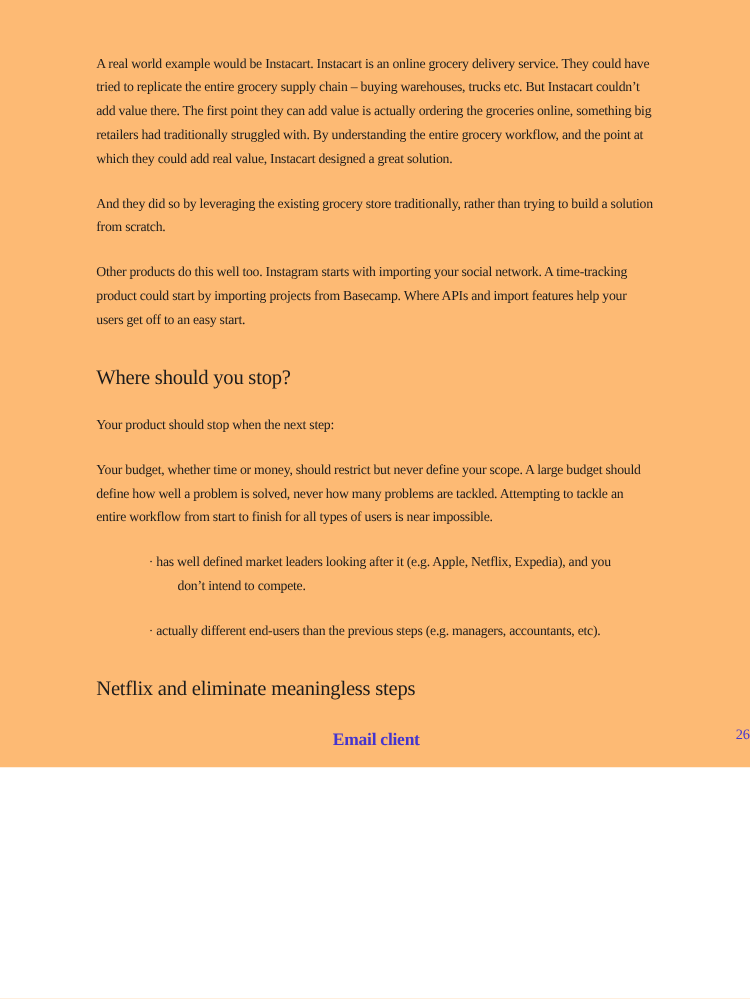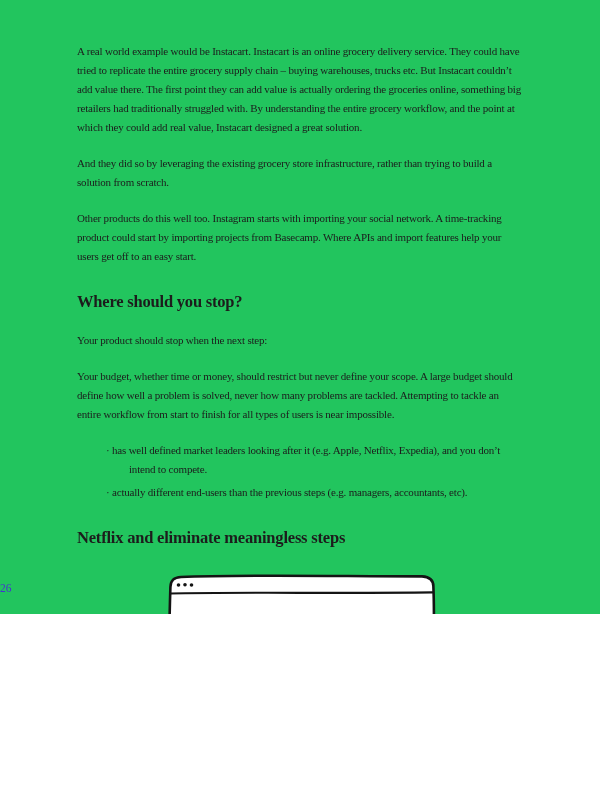--- a/index.html
+++ b/index.html
@@ -1,51 +1,51 @@
 <!DOCTYPE html>
 <html style="--accent: #4435cf; --text: #1c1c1c; --ink: #141414; --ok_highlight: #c9c4f1;"><head>
 <meta charset="utf-8">
 <style>
   html, body { margin: 0; padding: 0; background: #ffffff; }
   .page {
     position: relative;
     width: 600px;
     height: 614px;
-    background: #22c55e;
+    background: #fdba74;
     font-family: "Liberation Serif", "DejaVu Serif", serif;
     color: var(--text, #1c1c1c);
     overflow: hidden;
   }
   .content {
     position: absolute;
     left: 77px;
     top: 0;
     width: 448px;
     font-size: 11px;
     line-height: 19px;
     letter-spacing: -0.2px;
   }
   .content p { margin: 0 0 17px 0; }
   .content p.first { margin-top: 42px; }
   h2.section-heading {
     font-size: 16.5px;
-    font-weight: bold;
+    font-weight: normal;
     letter-spacing: -0.2px;
     line-height: 1.2;
     margin: 26px 0 19px 0;
   }
   ul.bullet-list {
     list-style: none;
     margin: 12px 0 18px 0;
     padding: 0 0 0 25px;
   }
   ul.bullet-list li {
     padding-left: 23px;
     text-indent: -23px;
-    margin: 4px;
+    margin: 17px;
   }
   .figure { text-align: center; margin-top: 22px; }
   .figure-caption {
     font-weight: bold;
     font-size: 14px;
     letter-spacing: -0.2px;
     color: var(--accent, #4435cf);
     margin: 0 0 17px 0;
   }
   .figure svg { display: block; margin: 0 auto; }
@@ -59,51 +59,52 @@
     font-family: "Liberation Serif", "DejaVu Serif", serif;
     font-size: 13px;
     font-weight: bold;
     letter-spacing: 0.5px;
   }
   .page-number {
     position: absolute;
     left: 0;
     bottom: 20px;
     width: 100%;
-    text-align: left;
+    text-align: right;
     font-size: 11.5px;
     color: var(--accent, #4435cf);
   }
 </style>
 </head>
 <body>
 
 <div class="page">
   <div class="content">
 
     <p class="first">A real world example would be Instacart. Instacart is an online grocery delivery service. They could have tried to replicate the entire grocery supply chain – buying warehouses, trucks etc. But Instacart couldn’t add value there. The first point they can add value is actually ordering the groceries online, something big retailers had traditionally struggled with. By understanding the entire grocery workflow, and the point at which they could add real value, Instacart designed a great solution.</p>
 
-    <p>And they did so by leveraging the existing grocery store infrastructure, rather than trying to build a solution from scratch.</p>
+    <p>And they did so by leveraging the existing grocery store traditionally, rather than trying to build a solution from scratch.</p>
 
     <p>Other products do this well too. Instagram starts with importing your social network. A time-tracking product could start by importing projects from Basecamp. Where APIs and import features help your users get off to an easy start.</p>
 
     <h2 class="section-heading">Where should you stop?</h2>
 
     <p>Your product should stop when the next step:</p>
 
     <p>Your budget, whether time or money, should restrict but never define your scope. A large budget should define how well a problem is solved, never how many problems are tackled. Attempting to tackle an entire workflow from start to finish for all types of users is near impossible.</p>
 
     <ul class="bullet-list">
       <li>· has well defined market leaders looking after it (e.g. Apple, Netflix, Expedia), and you don’t intend to compete.</li>
       <li>· actually different end-users than the previous steps (e.g. managers, accountants, etc).</li>
     </ul>
 
     <h2 class="section-heading">Netflix and eliminate meaningless steps</h2>
 
     <div class="figure">
+      <div class="figure-caption">Email client</div>
 
       <svg width="280" height="172" viewBox="0 0 280 172">
 
         <path d="M 20 7
                  C 75 4.5, 170 6.2, 261 6.4
                  C 268.5 6.8, 272.6 10.2, 272.4 17
                  C 274 55, 272.2 105, 271.6 148.5
                  C 271.5 156.5, 267 161.3, 258.5 160.8
                  C 190 163.6, 95 162.6, 21 160.4
                  C 13 160.2, 8.6 156, 8.8 148

